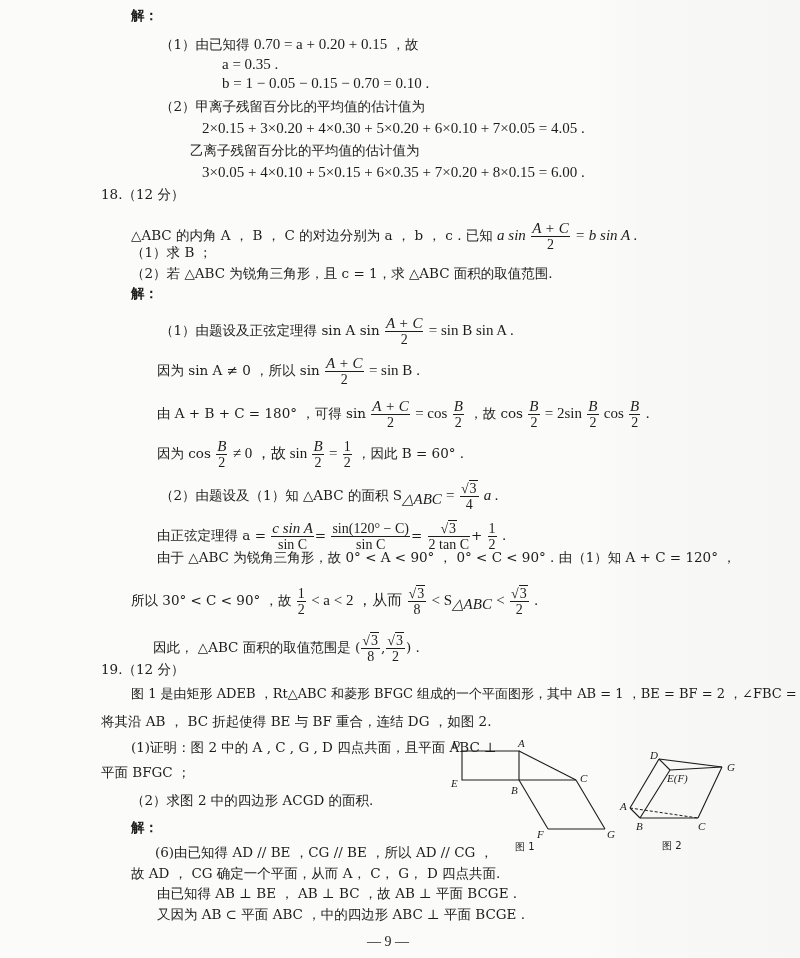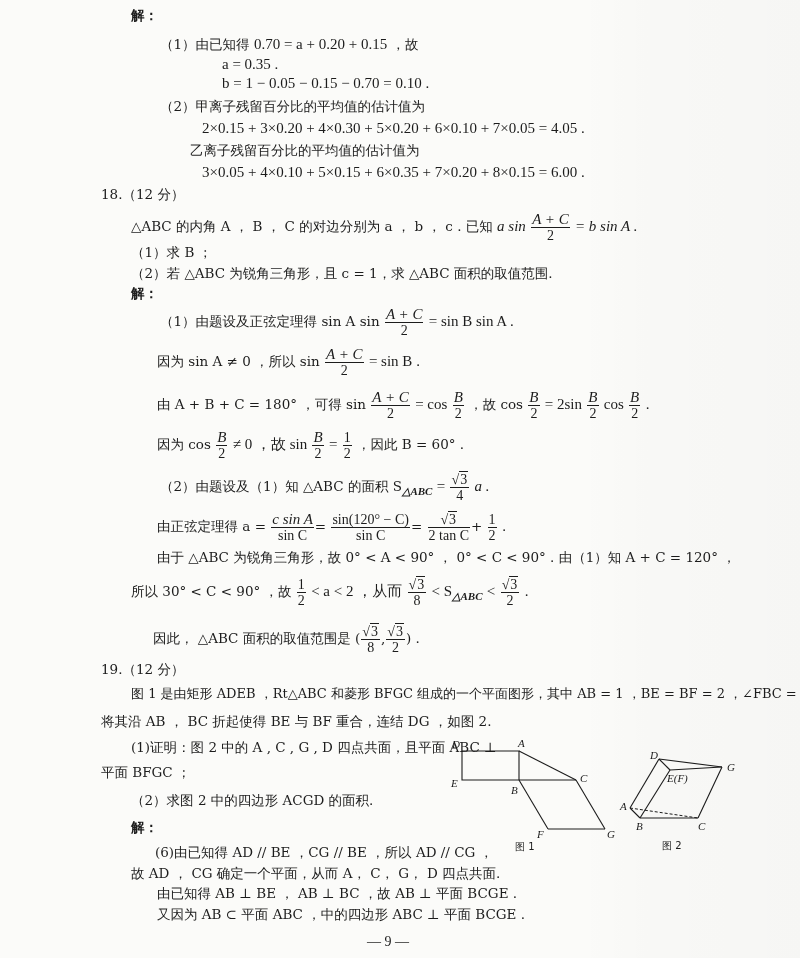--- a/index.html
+++ b/index.html
@@ -15,25 +15,25 @@
     position: absolute; left: 580px; top: 0; width: 220px; height: 958px;
     background: linear-gradient(90deg, rgba(0,0,0,0) 0%, rgba(0,0,0,0.012) 30%, rgba(0,0,0,0.02) 100%);
   }
   .ln { position: absolute; white-space: nowrap; line-height: 18px; }
   .i { font-style: italic; font-family: "Liberation Serif", "DejaVu Serif", serif; font-size: 15px; }
   .m { font-family: "Liberation Serif", "DejaVu Serif", serif; font-size: 15px; }
   .b { font-weight: bold; }
   .frac {
     display: inline-block; vertical-align: middle; text-align: center;
     font-family: "Liberation Serif", serif; font-size: 14px; line-height: 15px;
-    margin: 0 1px;
+    margin: 9px 1px;
   }
   .frac > span { display: block; padding: 0 1px; }
   .frac > span.num { border-bottom: 1px solid #1c1c1c; }
-  .sub { font-size: 11px; vertical-align: -4px; font-style: italic; font-family: "Liberation Serif", serif; font-weight: bold; }
+  .sub { font-size: 15px; vertical-align: -4px; font-style: italic; font-family: "Liberation Serif", serif; }
   .sqrt { font-family: "Liberation Serif", serif; }
   .sqrt .rad { border-top: 1px solid #1c1c1c; padding: 0 1px; }
   .fig svg { position: absolute; overflow: visible; }
   .lbl { font-family: "Liberation Serif", serif; font-style: italic; font-size: 11px; fill: #1c1c1c; }
   .cap { font-family: "DejaVu Sans", sans-serif; font-size: 10px; fill: #1c1c1c; }
   .pgno { position: absolute; left: 367px; top: 934px; font-size: 14px; font-family: "Liberation Serif", serif; }
 </style>
 </head>
 <body>
 

